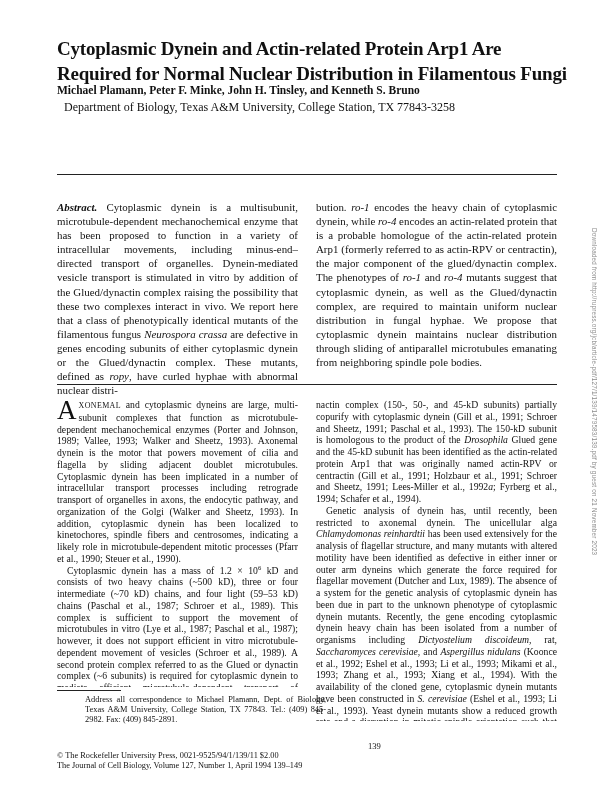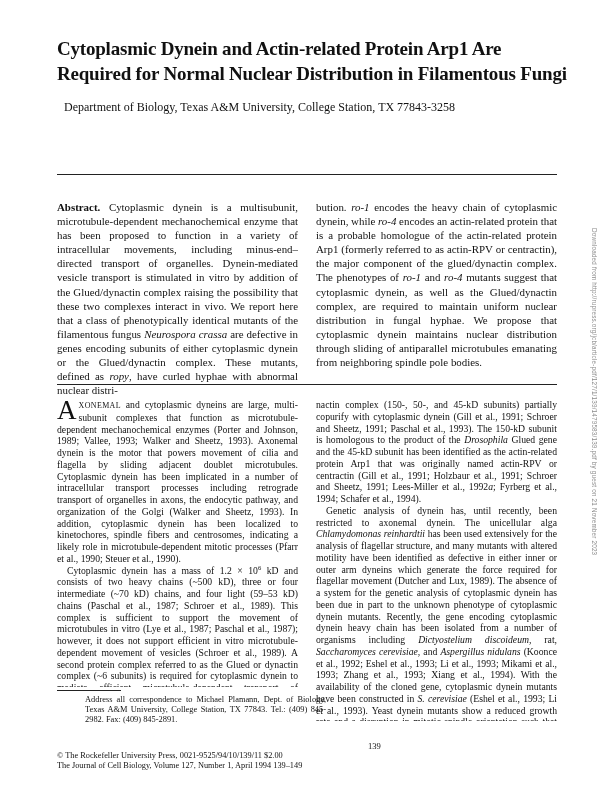--- a/index.html
+++ b/index.html
@@ -52,21 +52,21 @@
   .body-right { left: 316px; height: 322px; overflow: hidden; }
   .body-col p { margin: 0; }
   .body-col p.indent { text-indent: 10px; }
   .abstract-col p { margin: 0; }
   .dropcap {
     float: left;
     font-size: 27px; line-height: 21px;
     padding: 1px 2px 0 0;
   }
   .rt-i  { font-style: italic; }
-  .rt-bi { font-weight: bold; }
+  .rt-bi { font-weight: bold; font-style: italic; }
   .rt-sc { font-size: 0.82em; letter-spacing: 0.4px; margin-top: 12px; }
   .rt-sup { vertical-align: super; font-size: 0.68em; line-height: 0; }
   .footnote-rule {
     position: absolute;
     left: 57px; top: 690px; width: 64px; height: 0;
     border-top: 1px solid #222;
   }
   .footnote {
     position: absolute;
     left: 57px; top: 695px; width: 241px;
@@ -98,20 +98,21 @@
 </head>
 <body>
 
 <div class="page">
 
   <div class="title">
     <div>Cytoplasmic Dynein and Actin-related Protein Arp1 Are</div>
     <div>Required for Normal Nuclear Distribution in Filamentous Fungi</div>
   </div>
 
+  <div class="authors">Michael Plamann, Peter F. Minke, John H. Tinsley, and Kenneth S. Bruno</div>
 
   <div class="affiliation">Department of Biology, Texas A&amp;M University, College Station, TX 77843-3258</div>
 
   <div class="rule rule-top"></div>
 
   <div class="abstract-col abstract-left">
     <p><span class="rt-bi">Abstract.</span><span> Cytoplasmic dynein is a multisubunit, microtubule-dependent mechanochemical enzyme that has been proposed to function in a variety of intracellular movements, including minus-end–directed transport of organelles. Dynein-mediated vesicle transport is stimulated in vitro by addition of the Glued/dynactin complex raising the possibility that these two complexes interact in vivo. We report here that a class of phenotypically identical mutants of the filamentous fungus </span><span class="rt-i">Neurospora crassa</span><span> are defective in genes encoding subunits of either cytoplasmic dynein or the Glued/dynactin complex. These mutants, defined as </span><span class="rt-i">ropy</span><span>, have curled hyphae with abnormal nuclear distri-</span></p>
   </div>
 
   <div class="abstract-col abstract-right">
@@ -128,21 +129,21 @@
   <div class="body-col body-right">
     <p><span>nactin complex (150-, 50-, and 45-kD subunits) partially copurify with cytoplasmic dynein (Gill et al., 1991; Schroer and Sheetz, 1991; Paschal et al., 1993). The 150-kD subunit is homologous to the product of the </span><span class="rt-i">Drosophila</span><span> Glued gene and the 45-kD subunit has been identified as the actin-related protein Arp1 that was originally named actin-RPV or centractin (Gill et al., 1991; Holzbaur et al., 1991; Schroer and Sheetz, 1991; Lees-Miller et al., 1992</span><span class="rt-i">a</span><span>; Fyrberg et al., 1994; Schafer et al., 1994).</span></p>
     <p class="indent"><span>Genetic analysis of dynein has, until recently, been restricted to axonemal dynein. The unicellular alga </span><span class="rt-i">Chlamydomonas reinhardtii</span><span> has been used extensively for the analysis of flagellar structure, and many mutants with altered motility have been identified as defective in either inner or outer arm dyneins which generate the force required for flagellar movement (Dutcher and Lux, 1989). The absence of a system for the genetic analysis of cytoplasmic dynein has been due in part to the unknown phenotype of cytoplasmic dynein mutants. Recently, the gene encoding cytoplasmic dynein heavy chain has been isolated from a number of organisms including </span><span class="rt-i">Dictyostelium discoideum</span><span>, rat, </span><span class="rt-i">Saccharomyces cerevisiae</span><span>, and </span><span class="rt-i">Aspergillus nidulans</span><span> (Koonce et al., 1992; Eshel et al., 1993; Li et al., 1993; Mikami et al., 1993; Zhang et al., 1993; Xiang et al., 1994). With the availability of the cloned gene, cytoplasmic dynein mutants have been constructed in </span><span class="rt-i">S. cerevisiae</span><span> (Eshel et al., 1993; Li et al., 1993). Yeast dynein mutants show a reduced growth rate and a disruption in mitotic spindle orientation such that ~25% of budded cells have a binucleate mother cell and an enucleated</span></p>
   </div>
 
   <div class="footnote-rule"></div>
 
   <div class="footnote">Address all correspondence to Michael Plamann, Dept. of Biology, Texas A&amp;M University, College Station, TX 77843. Tel.: (409) 845-2982. Fax: (409) 845-2891.</div>
 
   <div class="footer">
-    <div>© The Rockefeller University Press, 0021-9525/94/10/139/11 $2.00</div>
+    <div>© The Rockefeller University Press, 0021-9525/94/1/139/11 $2.00</div>
     <div>The Journal of Cell Biology, Volume 127, Number 1, April 1994 139–149</div>
   </div>
 
   <div class="page-number">139</div>
 
   <div class="watermark" style="color: rgb(138, 138, 138);">Downloaded from http://rupress.org/jcb/article-pdf/127/1/139/1479583/139.pdf by guest on 21 November 2023</div>
 
 </div>
 
 </body></html>

